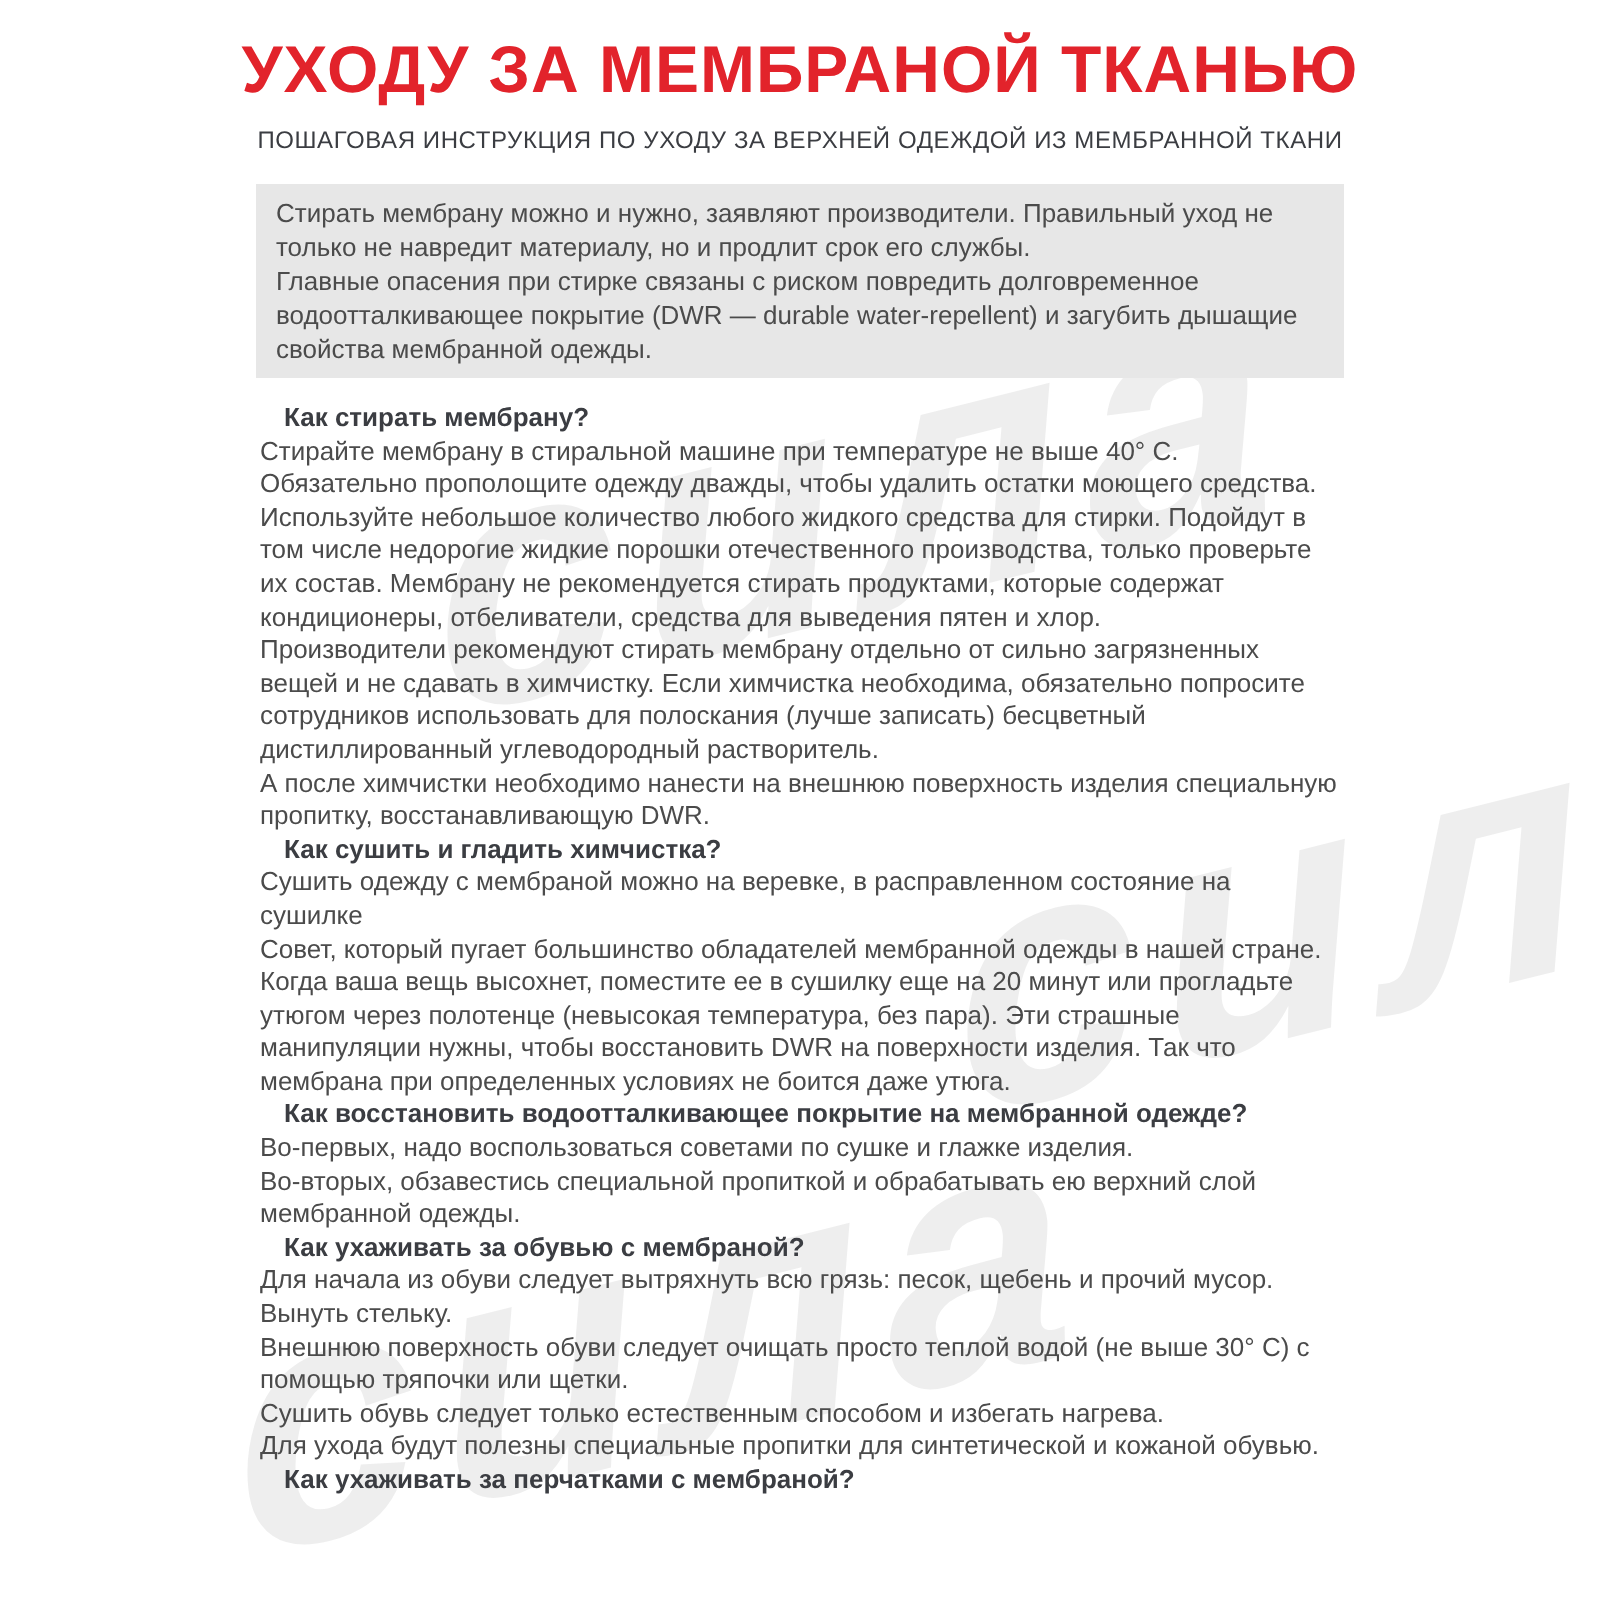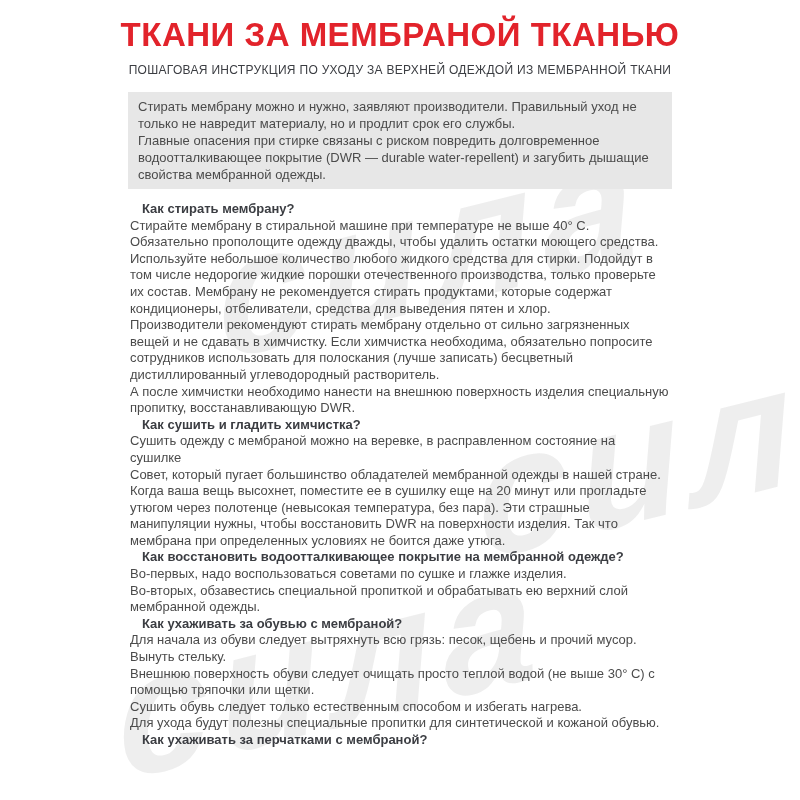--- a/index.html
+++ b/index.html
@@ -91,21 +91,21 @@
 
 <div class="page">
 
   <div class="watermark-layer">
     <span class="wm wm1">сила</span>
     <span class="wm wm2">сила</span>
     <span class="wm wm3">сила</span>
   </div>
 
   <div class="content">
-    <h1 class="page-title">ТКАНИ ЗА МЕМБРАНОЙ ТКАНЬЮ</h1>
+    <h1 class="page-title">УХОДУ ЗА МЕМБРАНОЙ ТКАНЬЮ</h1>
     <h2 class="page-subtitle">ПОШАГОВАЯ ИНСТРУКЦИЯ ПО УХОДУ ЗА ВЕРХНЕЙ ОДЕЖДОЙ ИЗ МЕМБРАННОЙ ТКАНИ</h2>
 
     <div class="intro-box">
       <p>Стирать мембрану можно и нужно, заявляют производители. Правильный уход не только не навредит материалу, но и продлит срок его службы.</p>
       <p>Главные опасения при стирке связаны с риском повредить долговременное водоотталкивающее покрытие (DWR — durable water-repellent) и загубить дышащие свойства мембранной одежды.</p>
     </div>
 
     <div class="sections" id="sections">
         <div class="sec-heading">Как стирать мембрану?</div>
         <p class="body-p">Стирайте мембрану в стиральной машине при температуре не выше 40° С.</p>

